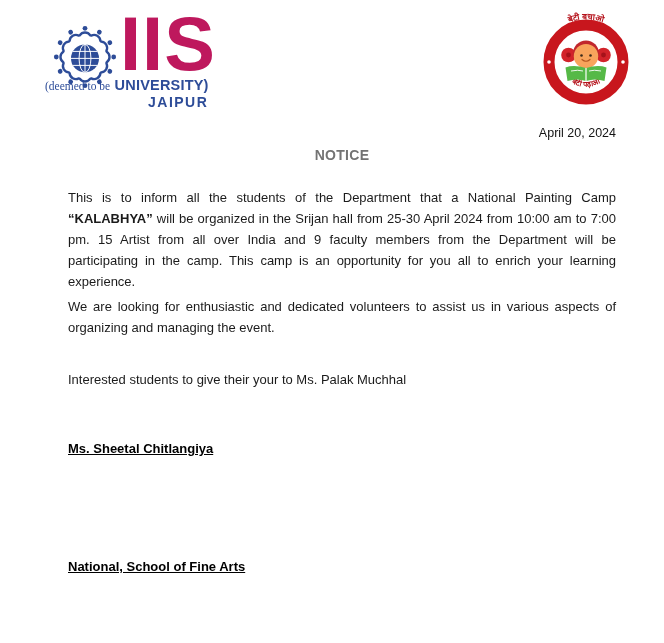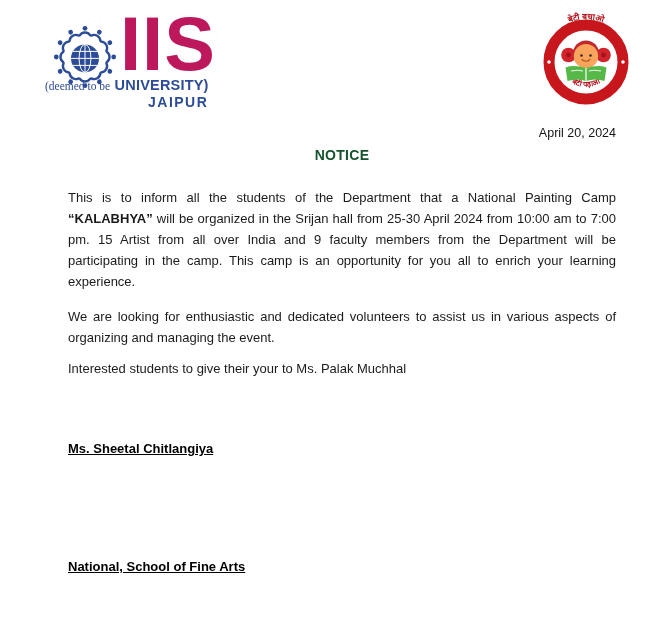--- a/index.html
+++ b/index.html
@@ -23,29 +23,29 @@
     letter-spacing:1.5px; color:#2d4c98;
   }
 
   
   .bbbp { position:absolute; left:536px; top:8px; width:100px; height:100px; }
 
   
   .date { position:absolute; top:126px; right:48px; font-size:12.5px; color:#141414;text-align:right; }
   .title {
     position:absolute; top:147px; left:68px; width:548px; text-align:center;
-    font-weight:bold; font-size:14px; letter-spacing:0.3px; color:#14532d;
+    font-weight:bold; font-size:14px; letter-spacing:0.3px; color:#737373;
   }
   .bodytext {
     position:absolute; top:187px; left:68px; width:548px;
     font-size:13px; line-height:21px; color:#1b1b1b;
   }
   .bodytext p { margin:0; text-align:justify; }
-  .bodytext p.p1 { margin-bottom:14px; }
-  .bodytext p.p2 { margin-bottom:10px; }
+  .bodytext p.p1 { margin-bottom:4px; }
+  .bodytext p.p2 { margin-bottom:31px; }
   .bodytext p.p3 { text-align:left; }
   .hl { font-weight:bold; }
 
   .sig { position:absolute; left:68px; font-size:13px; line-height:21px; font-weight:bold; color:#000;text-decoration:underline; }
   .sig-1 { top:438px; }
   .sig-2 { top:556px; }
 </style>
 </head>
 <body>
 

